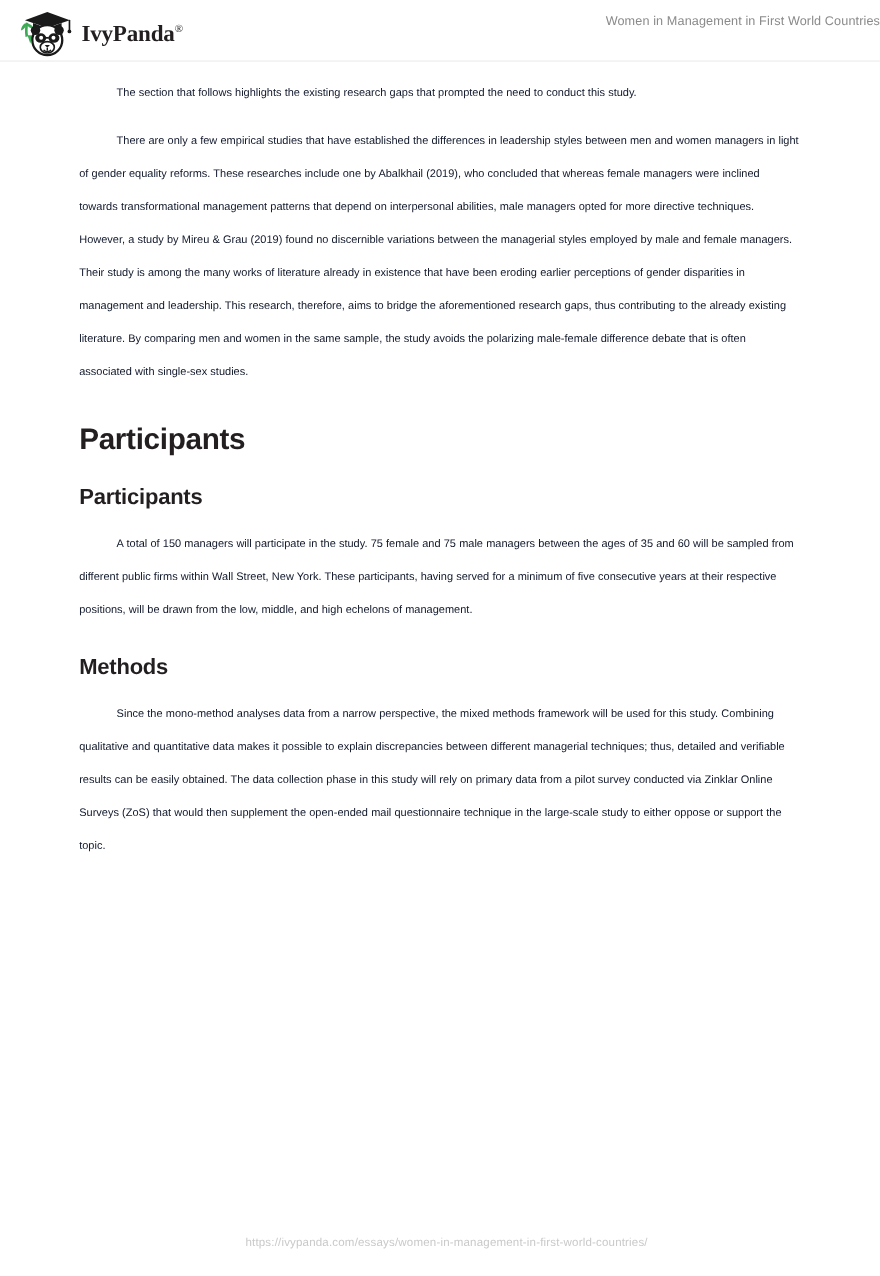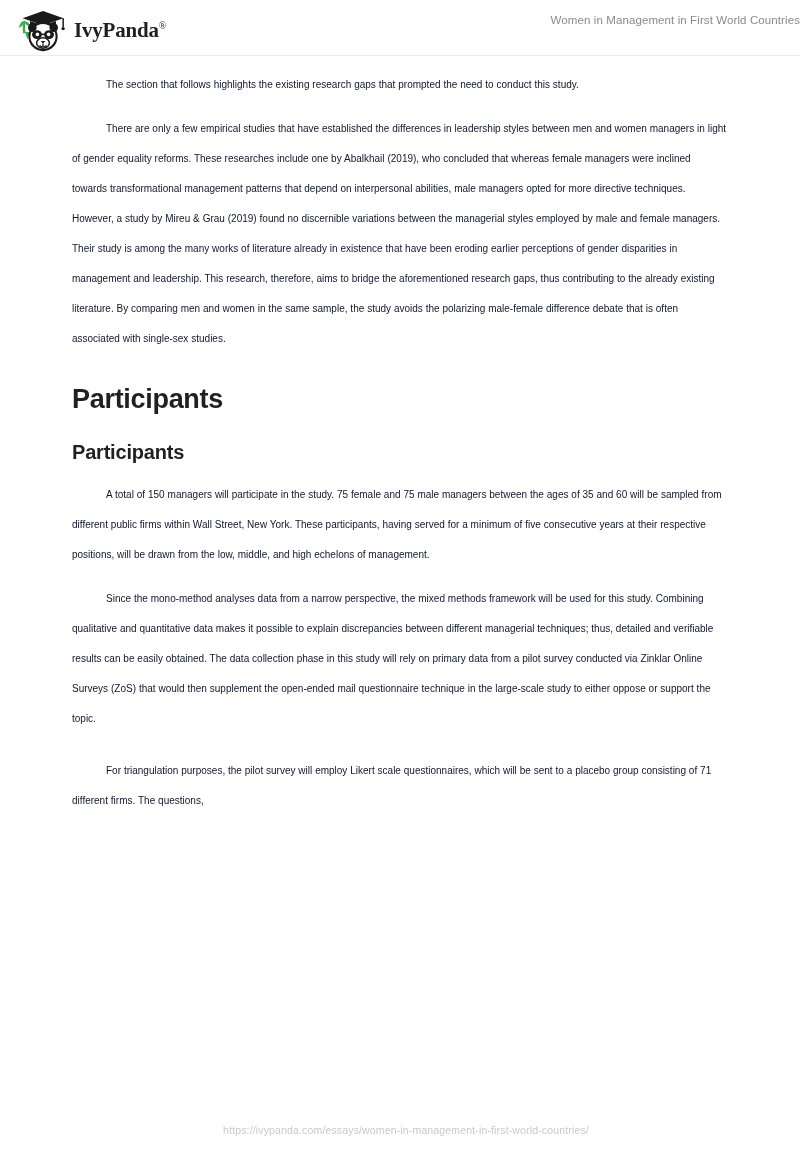--- a/index.html
+++ b/index.html
@@ -162,24 +162,24 @@
 
 
   <p class="body-text">There are only a few empirical studies that have established the differences in leadership styles between men and women managers in light of gender equality reforms. These researches include one by Abalkhail (2019), who concluded that whereas female managers were inclined towards transformational management patterns that depend on interpersonal abilities, male managers opted for more directive techniques. However, a study by Mireu &amp; Grau (2019) found no discernible variations between the managerial styles employed by male and female managers. Their study is among the many works of literature already in existence that have been eroding earlier perceptions of gender disparities in management and leadership. This research, therefore, aims to bridge the aforementioned research gaps, thus contributing to the already existing literature. By comparing men and women in the same sample, the study avoids the polarizing male-female difference debate that is often associated with single-sex studies.</p>
 
   <h1 class="h-major">Participants</h1>
 
   <h2 class="h-minor">Participants</h2>
 
   <p class="body-text">A total of 150 managers will participate in the study. 75 female and 75 male managers between the ages of 35 and 60 will be sampled from different public firms within Wall Street, New York. These participants, having served for a minimum of five consecutive years at their respective positions, will be drawn from the low, middle, and high echelons of management.</p>
 
+  <h2 class="h-minor">Methods</h2>
 
   <p class="body-text">Since the mono-method analyses data from a narrow perspective, the mixed methods framework will be used for this study. Combining qualitative and quantitative data makes it possible to explain discrepancies between different managerial techniques; thus, detailed and verifiable results can be easily obtained. The data collection phase in this study will rely on primary data from a pilot survey conducted via Zinklar Online Surveys (ZoS) that would then supplement the open-ended mail questionnaire technique in the large-scale study to either oppose or support the topic.</p>
 
   <div class="spacer-sm"></div>
 
-  <p class="body-text tight">For triangulation purposes, the pilot survey will employ Likert scale questionnaires, which will be sent to a placebo group consisting of 71 different firms. The questions,</p>
 
 </div>
 
 <div class="page-footer">
   <a class="footer-url" href="#" style="text-decoration:none;color:#c9c9c9;">https://ivypanda.com/essays/women-in-management-in-first-world-countries/</a>
 </div>
 
 </body></html>

